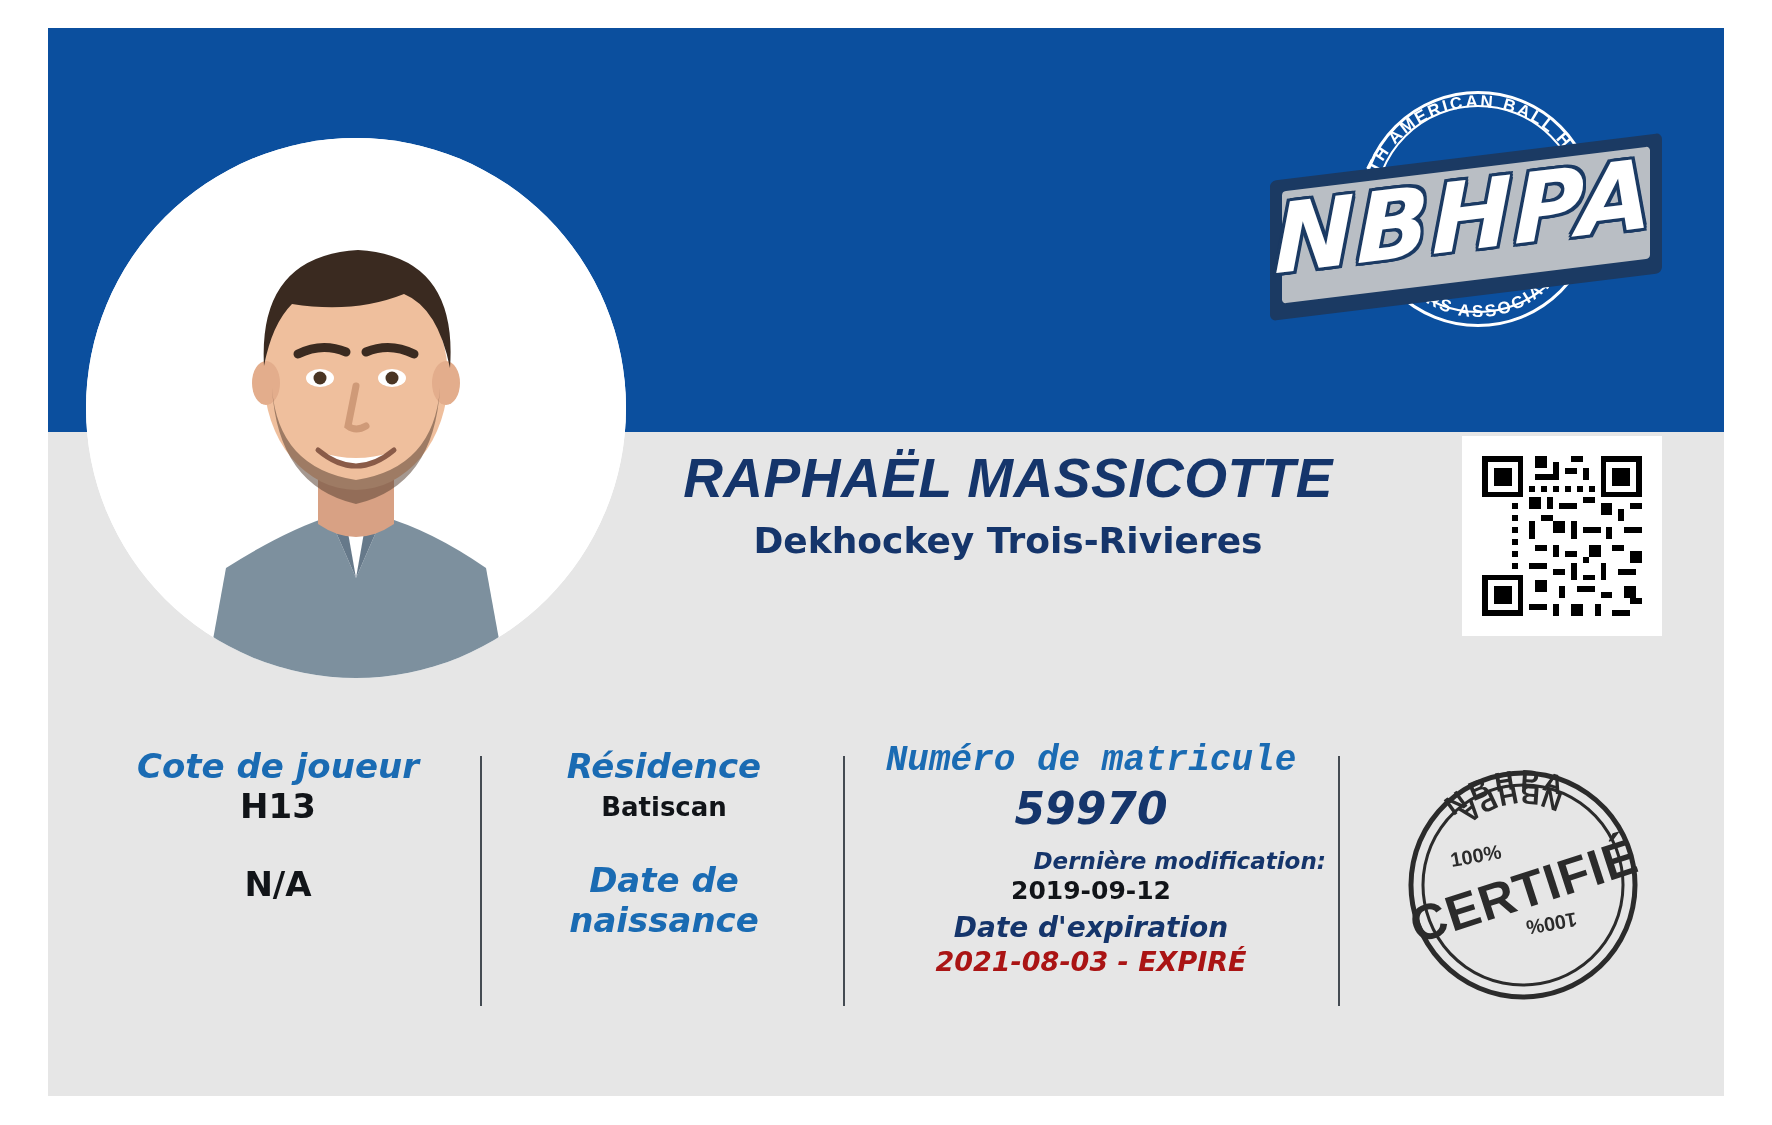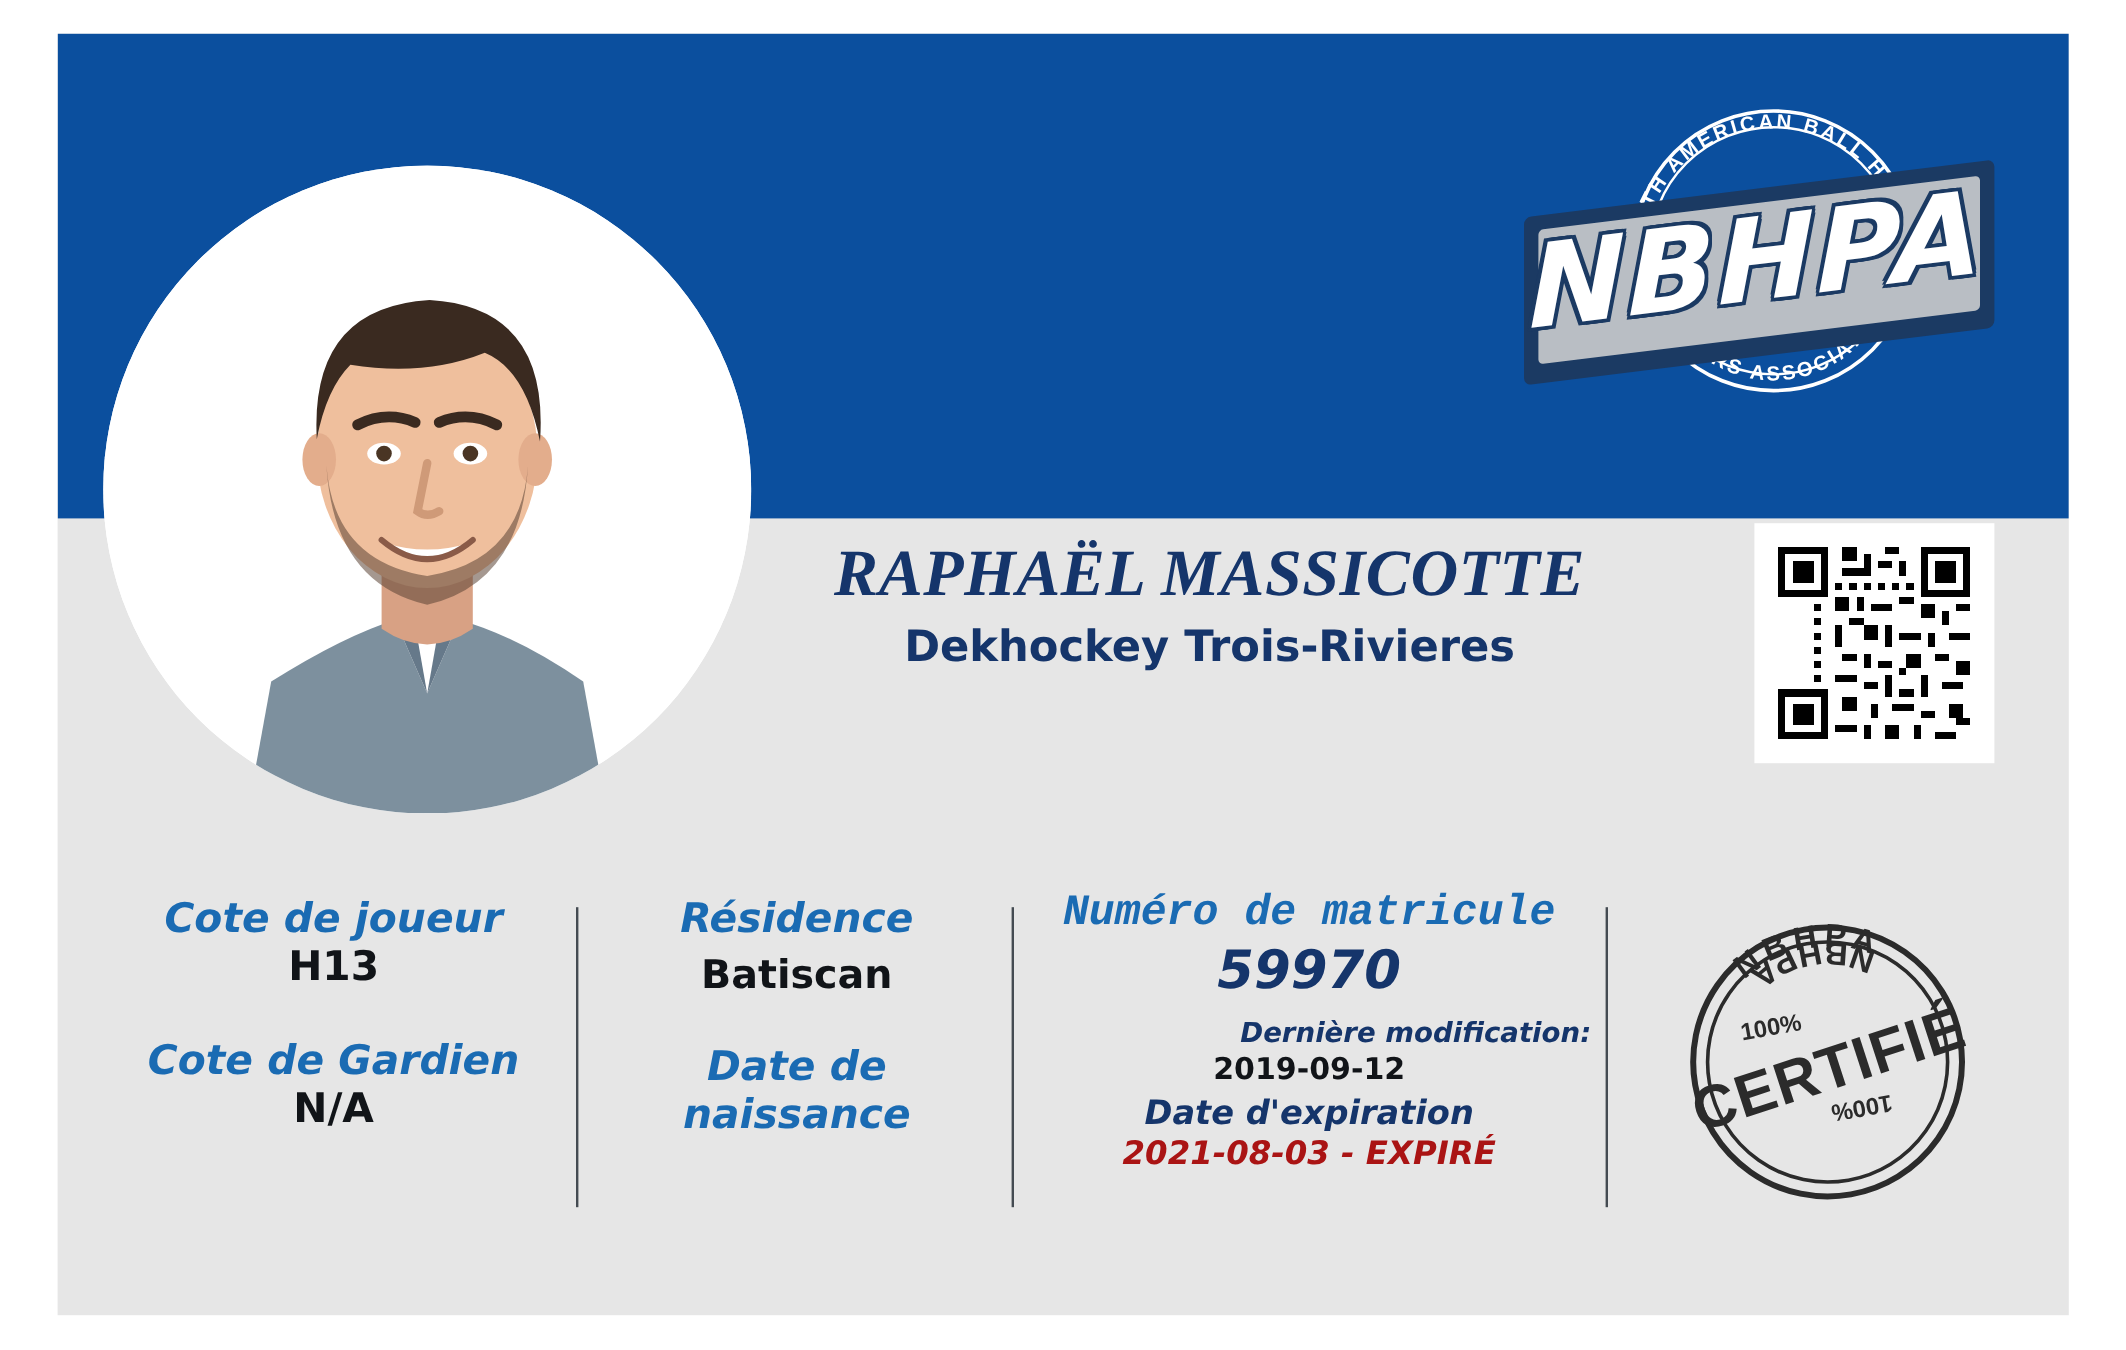--- a/index.html
+++ b/index.html
@@ -127,21 +127,21 @@
   .avatar svg { display: block; }
   
   .identity {
     position: absolute;
     left: 600px;
     top: 418px;
     width: 720px;
     text-align: center;
   }
   .person-name {
-    font-family: Liberation Serif, serif;
+    font-family: Liberation Sans, sans-serif;
     font-size: 55px;
     font-weight: bold;
     font-style: italic;
     color: #15356b;
     letter-spacing: 0.5px;
     white-space: nowrap;
   }
   .person-team {
     margin-top: 10px;
     font-family: "DejaVu Sans", sans-serif;
@@ -196,21 +196,21 @@
   }
   .val {
     font-family: "DejaVu Sans", sans-serif;
     font-size: 34px;
     font-weight: bold;
     color: #111418;
     margin-top: 0;
   }
   .val-sm {
     font-family: "DejaVu Sans", sans-serif;
-    font-size: 33px;
+    font-size: 26px;
     font-weight: bold;
     color: #111418;
     margin-top: 6px;
   }
   .gap { height: 38px; }
   .matricule-lbl {
     font-family: Liberation Mono, monospace;
     font-size: 36px;
     font-weight: bold;
     font-style: italic;
@@ -419,21 +419,20 @@
 
   <div class="info">
     <div class="divider div1"></div>
     <div class="divider div2"></div>
     <div class="divider div3"></div>
 
     <div class="col col1">
       <div class="lbl">Cote de joueur</div>
       <div class="val">H13</div>
       <div class="gap"></div>
-      <div class="lbl">Cote de Gardien</div>
       <div class="val">N/A</div>
     </div>
 
     <div class="col col2">
       <div class="lbl">Résidence</div>
       <div class="val-sm">Batiscan</div>
       <div class="gap"></div>
       <div class="lbl">Date de naissance</div>
       <div class="val"></div>
     </div>

